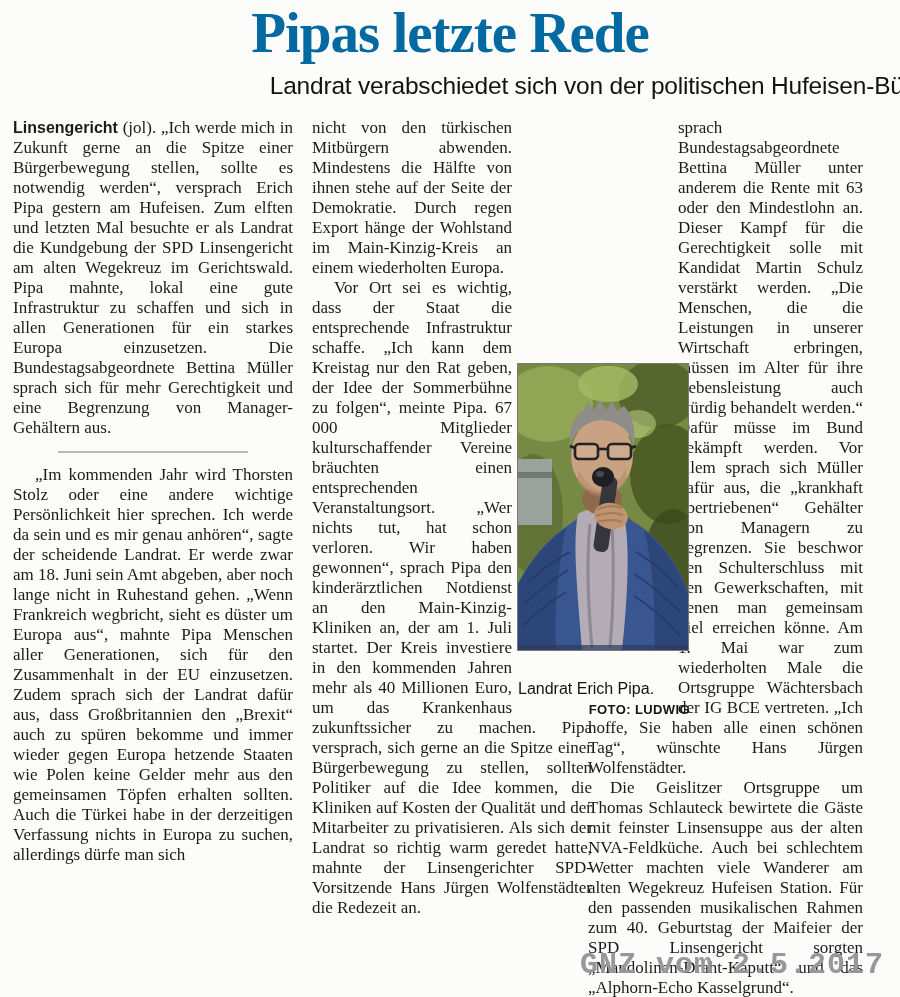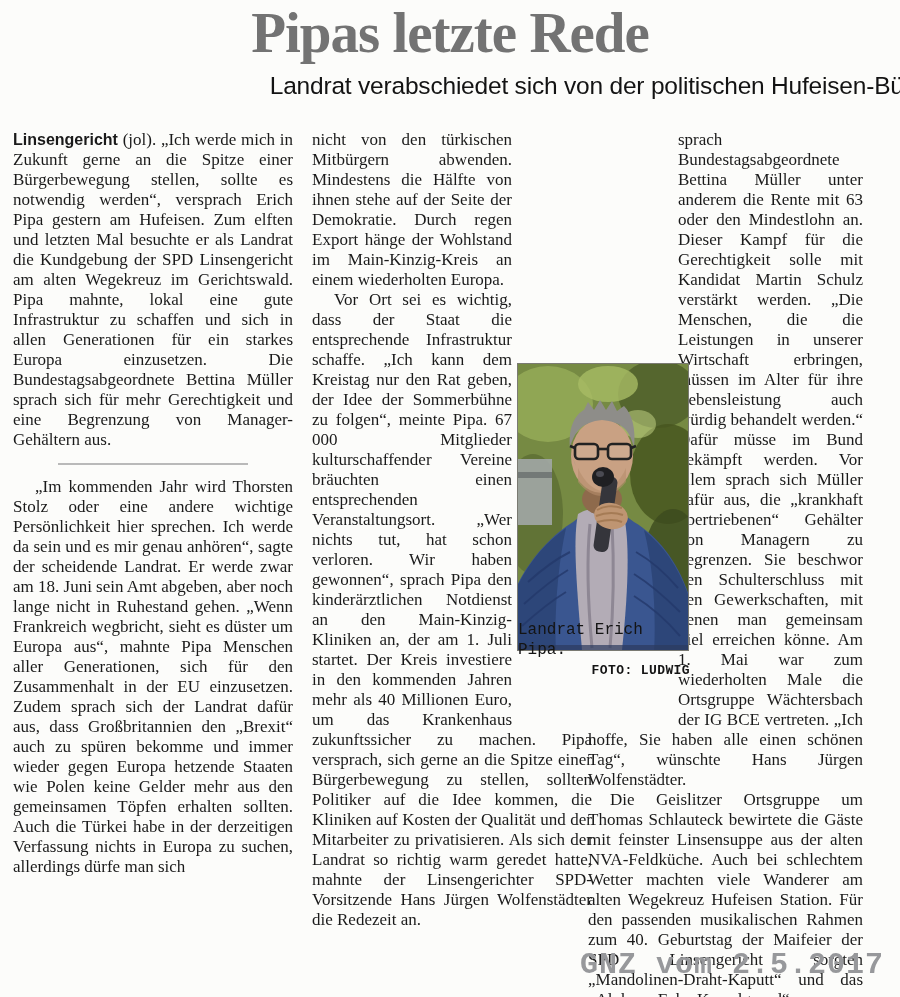--- a/index.html
+++ b/index.html
@@ -14,41 +14,40 @@
   .page{position:absolute;inset:0;}
 
   
   .headline{
     position:absolute;left:0;top:0;width:900px;
     text-align:center;
     font-family:"Liberation Serif", serif;
     font-weight:bold;
     font-size:57px;
     letter-spacing:-1px;
-    color:#737373;
+    color:#0369a1;
     margin:0;line-height:66px;
   }
   .subhead{
     position:absolute;left:0;top:70px;width:900px;
     text-align:right;
     font-family:"Liberation Sans", sans-serif;
     font-weight:normal;
     font-size:24.5px;
     letter-spacing:-0.2px;
     color:#131313;
     margin:0;line-height:32px;padding-left:44px;
   }
 
   
   .col{
     position:absolute;top:118px;
     font-size:17px;line-height:20px;
     text-align:justify;
     color:#1a1a1a;
-    margin-top:12px;
   }
   .col1{left:13px;width:280px;height:860px;}
   .col2{left:312px;width:280px;height:860px;}
   .col3{left:588px;width:275px;height:860px;}
   .col p{margin:0;}
   .col p.indent{text-indent:22px;}
   .lead{
     font-family:"Liberation Sans", sans-serif;
     font-weight:bold;font-size:16px;
   }
@@ -63,22 +62,22 @@
   .spacer-left{float:left;width:90px;height:350px;margin-top:240px;}
 
   
   .photo-box{
     position:absolute;left:518px;top:364px;width:170px;height:286px;
     outline:1px solid #7a7a72;
     background:#6e8140;
   }
   .photo-box svg{display:block;width:170px;height:286px;}
   .caption-box{
-    position:absolute;left:518px;top:620px;width:172px;
-    font-family:Liberation Mono, monospace;
+    position:absolute;left:518px;top:679px;width:172px;
+    font-family:Liberation Sans, sans-serif;
   }
   .caption{font-size:16px;color:#141414;line-height:20px;text-align:left;margin:0;}
   .credit{font-size:13px;font-weight:bold;letter-spacing:0.4px;color:#141414;text-align:right;margin:3px 0 4px 0;}
 
   
   .source{
     position:absolute;right:16px;top:948px;
     font-family:Liberation Mono, monospace;
     font-weight:bold;
     font-size:30px;

